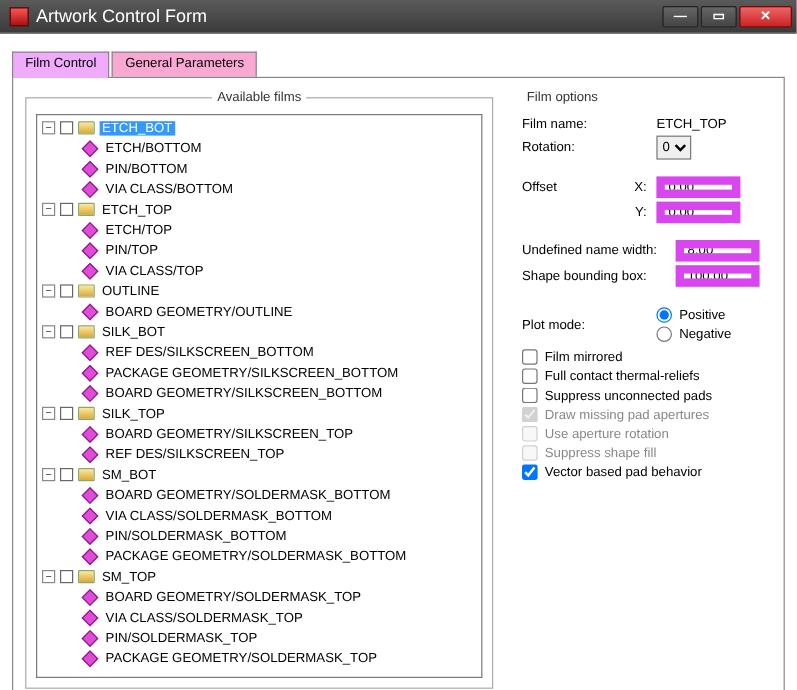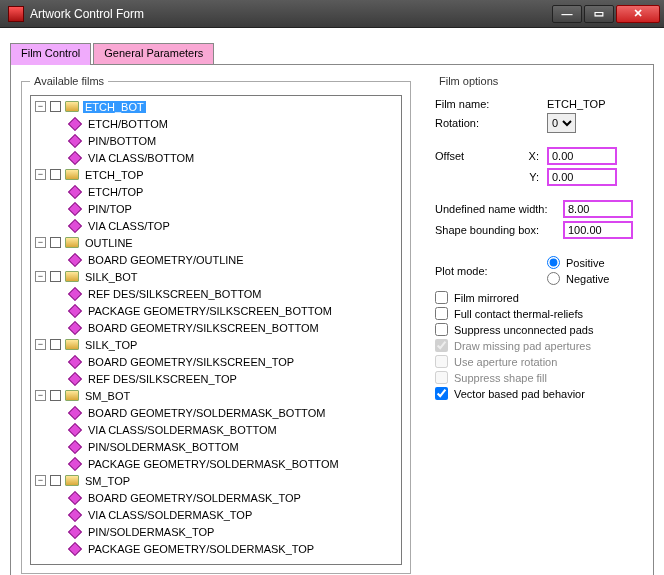--- a/index.html
+++ b/index.html
@@ -1,54 +1,54 @@
 <!DOCTYPE html>
 <html><head>
 <meta charset="utf-8">
 <style>
 * { box-sizing: border-box; margin: 0; padding: 0; font-family: "Segoe UI", Tahoma, sans-serif; font-size: 11px; }
 body { background: #fff; width: 664px; height: 575px; overflow: hidden; }
 
 .titlebar { height: 28px; background: linear-gradient(#5a5a5a,#3b3b3b); border-bottom: 1px solid #222; display: flex; align-items: center; padding: 0 4px 0 8px; color: #fff; }
 .titlebar .app-icon { width: 16px; height: 16px; background: linear-gradient(#f55,#a11); border: 1px solid #600; margin-right: 6px; }
-.titlebar .title { flex: 1; font-size: 12px; }
+.titlebar .title { flex: 1; font-size: 15px; }
 .titlebar .win-btns { display: flex; gap: 2px; }
 .titlebar .btn { width: 30px; height: 18px; display: flex; align-items: center; justify-content: center; background: linear-gradient(#666,#444); border: 1px solid #222; border-radius: 2px; color: #fff; font-weight: bold; }
 .titlebar .btn.close { width: 44px; background: linear-gradient(#e66,#c22); border-color: #800; }
 
 .client { position: relative; padding: 14px 10px 10px 10px; }
 
 .tabs { position: relative; height: 22px; display: flex; }
 .tab { border: 1px solid #888; border-bottom: none; padding: 3px 10px; background: #f9a8d4; margin-right: 2px; position: relative; top: 1px; cursor: pointer; }
 .tab.active { background: #f0abfc; z-index: 2; }
 .tab-panel { border: 1px solid #888; background: #fff; min-height: 520px; position: relative; padding: 10px; }
 
 .columns { display: flex; gap: 16px; }
-.col-left { width: 390px; }
+.col-left { width: 390px; text-align: center; }
 .col-right { flex: 1; }
 
 fieldset { border: 1px solid #aaa; padding: 8px; }
 legend { padding: 0 4px; color: #333; }
 
 .tree { border: 1px solid #7a7a7a; background: #fff; height: 470px; overflow: auto; padding: 2px; }
 .tree ul { list-style: none; padding-left: 18px; }
 .tree > ul { padding-left: 2px; }
 .node-row { display: flex; align-items: center; height: 17px; white-space: nowrap; }
 .exp { width: 11px; height: 11px; border: 1px solid #888; display: inline-flex; align-items: center; justify-content: center; font-size: 9px; line-height: 9px; margin-right: 4px; color: #333; background: #fff; cursor: pointer; }
 .noline { width: 11px; height: 11px; margin-right: 4px; display: inline-block; }
 .chk { width: 11px; height: 11px; border: 1px solid #666; margin-right: 4px; background: #fff; cursor: pointer; }
 .icon-folder { width: 14px; height: 11px; background: linear-gradient(#ffe89a,#d9a93a); border: 1px solid #8a6; border-radius: 1px; margin-right: 4px; }
 .icon-layer { width: 10px; height: 10px; background: #e04bd8; transform: rotate(45deg); margin: 0 6px 0 2px; border: 1px solid #8a1a85; }
 .node-label { padding: 0 2px; }
 .node-label.sel { background: #3399ff; color: #fff; }
 
 .opt-row { display: flex; align-items: center; margin: 3px 0; }
 .opt-label { width: 112px; }
 .opt-sub { width: 66px; text-align: right; padding-right: 8px; }
-.opt-input { width: 70px; border: 2px solid #d946ef; padding: 1px 3px; height: 18px; font-size: 11px; }
+.opt-input { width: 70px; border: 7px solid #d946ef; padding: 1px 3px; height: 18px; font-size: 11px; }
 .opt-gap { height: 8px; }
 select { border: 1px solid #7a7a7a; height: 20px; font-size: 11px; }
 .radio-row, .check-row { display: flex; align-items: center; margin: 3px 0; }
 .radio-row input, .check-row input { margin-right: 6px; }
 .check-row.disabled { color: #888; align-items: flex-end; }
 </style>
 </head>
 <body>
 
 <div class="titlebar">

